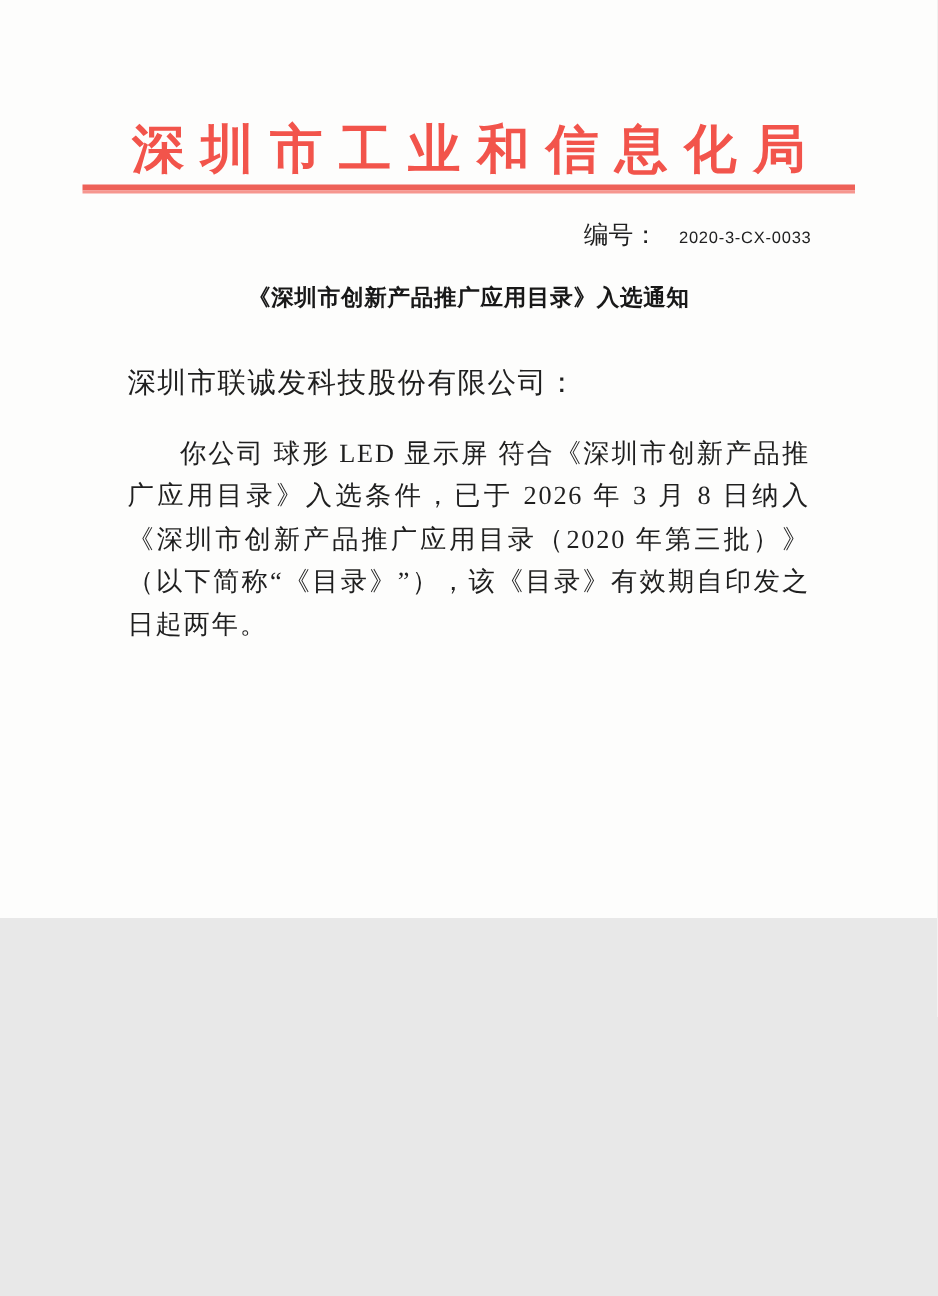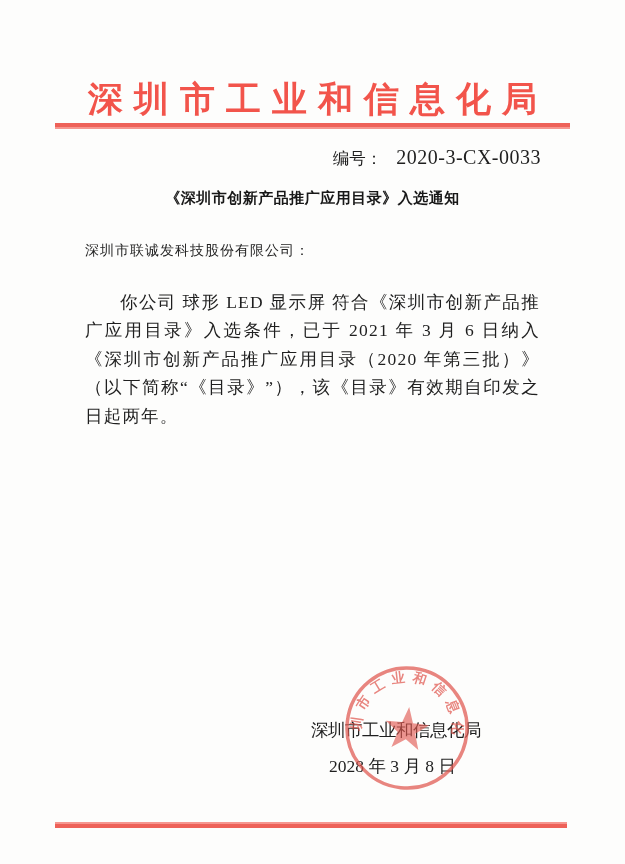--- a/index.html
+++ b/index.html
@@ -1,21 +1,21 @@
 <!DOCTYPE html>
 <html><head>
 <meta charset="utf-8">
 <style>
   * { margin: 0; padding: 0; box-sizing: border-box; }
   html, body { background: #e8e8e8; }
   body { font-family: "Liberation Serif", "DejaVu Serif", serif; }
   .page {
     position: relative;
     width: 625px;
-    height: 864px;
+    height: 612px;
     margin: 0 auto;
     background: #fdfdfc;
     overflow: hidden;
     color: #1f1f1f;
   }
   .letterhead {
     position: absolute;
     top: 76px; left: 0; right: 0;
     text-align: center;
     font-size: 35px;
@@ -32,39 +32,39 @@
     border-top: 4px solid #ee6158;
     border-bottom: 2px solid #f6968f;
   }
   .doc-number {
     position: absolute;
     top: 146px; right: 84px;
     font-size: 16.5px;
     white-space: nowrap;
   }
   .doc-number .num {
-    font-family: Liberation Serif, serif;
-    font-size: 20px;
+    font-family: Liberation Sans, sans-serif;
+    font-size: 11px;
     letter-spacing: 0.5px;
     margin-left: 14px;
   }
   .doc-title {
     position: absolute;
     top: 189px; left: 0; right: 0;
     text-align: center;
     font-size: 15px;
     font-weight: 700;
     letter-spacing: 0.5px;
     color: #181818;
     white-space: nowrap;
   }
   .salutation {
     position: absolute;
     top: 242px; left: 85px;
-    font-size: 14px;
+    font-size: 19px;
     letter-spacing: 1px;
   }
   .body-text {
     position: absolute;
     top: 288px; left: 85px;
     width: 455px;
     font-size: 17.5px;
     line-height: 28.4px;
     letter-spacing: 1.2px;
     text-align: justify;
@@ -127,21 +127,21 @@
 
   <div class="doc-number">
     <span>编号：</span><span class="num">2020-3-CX-0033</span>
   </div>
 
   <div class="doc-title">《深圳市创新产品推广应用目录》入选通知</div>
 
   <div class="salutation">深圳市联诚发科技股份有限公司：</div>
 
   <div class="body-text">
-    <p><span>你公司 </span><span class="u">球形 LED 显示屏</span><span> 符合《深圳市创新产品推广应用目录》入选条件，已于 2021 年 3 月 6 日纳入《深圳市创新产品推广应用目录（2020 年第三批）》（以下简称“《目录》”），该《目录》有效期自印发之日起两年。</span></p>
+    <p><span>你公司 </span><span class="u">球形 LED 显示屏</span><span> 符合《深圳市创新产品推广应用目录》入选条件，已于 2026 年 3 月 8 日纳入《深圳市创新产品推广应用目录（2020 年第三批）》（以下简称“《目录》”），该《目录》有效期自印发之日起两年。</span></p>
 
 
   </div>
 
   <div class="sig-org">深圳市工业和信息化局</div>
 
   <div class="sig-date">2028 年 3 月 8 日</div>
 
   <svg class="seal" viewBox="0 0 132 132" xmlns="http://www.w3.org/2000/svg">
     <circle cx="66" cy="66" r="60" fill="none" stroke="currentColor" stroke-width="3.5"></circle>

